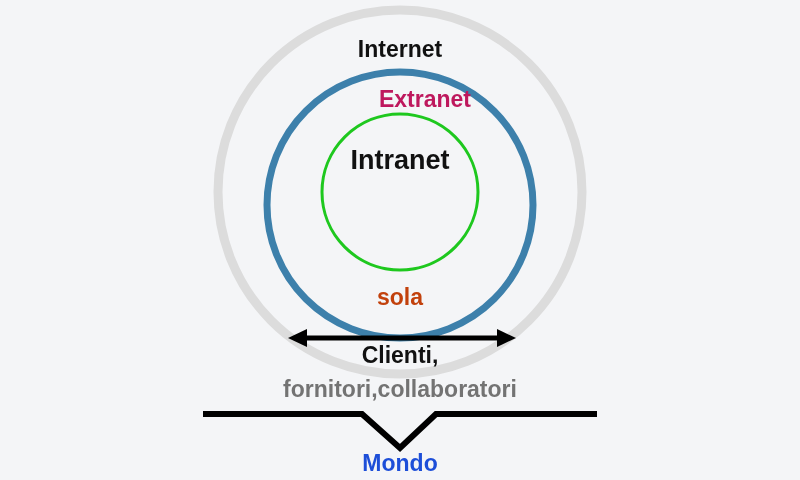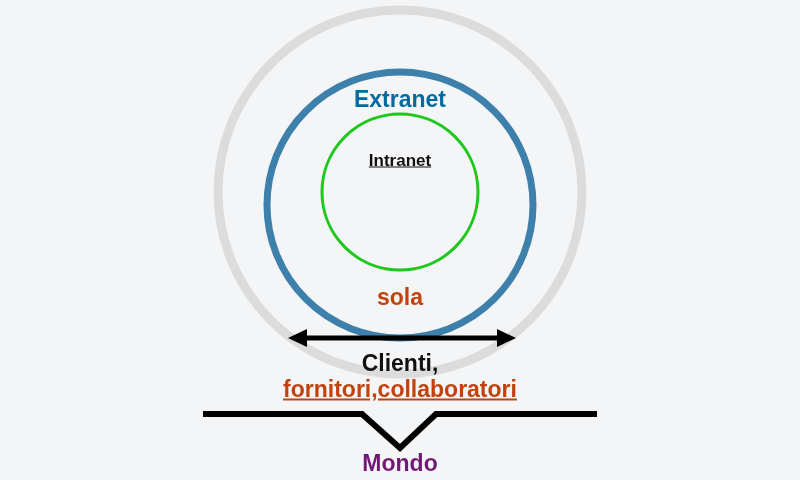--- a/index.html
+++ b/index.html
@@ -31,24 +31,24 @@
     text-align: center;
     font-family: "Liberation Sans", sans-serif;
     font-weight: bold;
     color: #111111;
     white-space: nowrap;
     line-height: 1.0;
     transform: translate(-50%, -50%);
   }
   .label-internet  { left: 400px; top: 49px;  font-size: 23px; }
   .label-extranet  { left: 400px; top: 99px;  font-size: 23px; }
-  .label-intranet  { left: 400px; top: 160px; font-size: 17px; text-decoration: underline; }
+  .label-intranet  { left: 400px; top: 160px; font-size: 27px; }
   .label-azienda   { left: 400px; top: 265px; font-size: 23px; }
   .label-sola      { left: 400px; top: 297px; font-size: 23px; }
-  .label-clienti   { left: 400px; top: 355px; font-size: 23px; margin-top: 8px; }
+  .label-clienti   { left: 400px; top: 355px; font-size: 23px; }
   .label-fornitori { left: 400px; top: 389px; font-size: 23px; }
   .label-mondo     { left: 400px; top: 463px; font-size: 23px; }
 </style>
 </head>
 <body style="background: rgb(244, 245, 247);">
 
 <div id="diagram-root">
 
   <svg id="diagram-svg" viewBox="0 0 800 480">
 
@@ -60,27 +60,28 @@
 
     <g>
       <line x1="298" y1="338" x2="504" y2="338" stroke="#000000" stroke-width="5"></line>
       <polygon points="288,338 307,329 307,347" fill="#000000"></polygon>
       <polygon points="516,338 497,329 497,347" fill="#000000"></polygon>
     </g>
 
     <polyline points="203,414 362,414 400,448 436,414 597,414" fill="none" stroke="#000000" stroke-width="6" stroke-linejoin="miter" stroke-linecap="butt"></polyline>
   </svg>
 
+  <div class="diagram-label label-internet" style="color: rgb(17, 17, 17);">Internet</div>
 
-  <div class="diagram-label label-extranet" style="color: #0369a1;">Extranet</div>
+  <div class="diagram-label label-extranet" style="color: #be185d; margin-left: 25px;">Extranet</div>
 
   <div class="diagram-label label-intranet" style="color: rgb(17, 17, 17);">Intranet</div>
 
 
   <div class="diagram-label label-sola" style="color: #c2410c;">sola</div>
 
   <div class="diagram-label label-clienti" style="color: rgb(17, 17, 17);">Clienti,</div>
 
-  <div class="diagram-label label-fornitori" style="color: #c2410c; text-decoration: underline;">fornitori,collaboratori</div>
+  <div class="diagram-label label-fornitori" style="color: #737373;">fornitori,collaboratori</div>
 
-  <div class="diagram-label label-mondo" style="color: #701a75;">Mondo</div>
+  <div class="diagram-label label-mondo" style="color: #1d4ed8;">Mondo</div>
 
 </div>
 
 </body></html>

